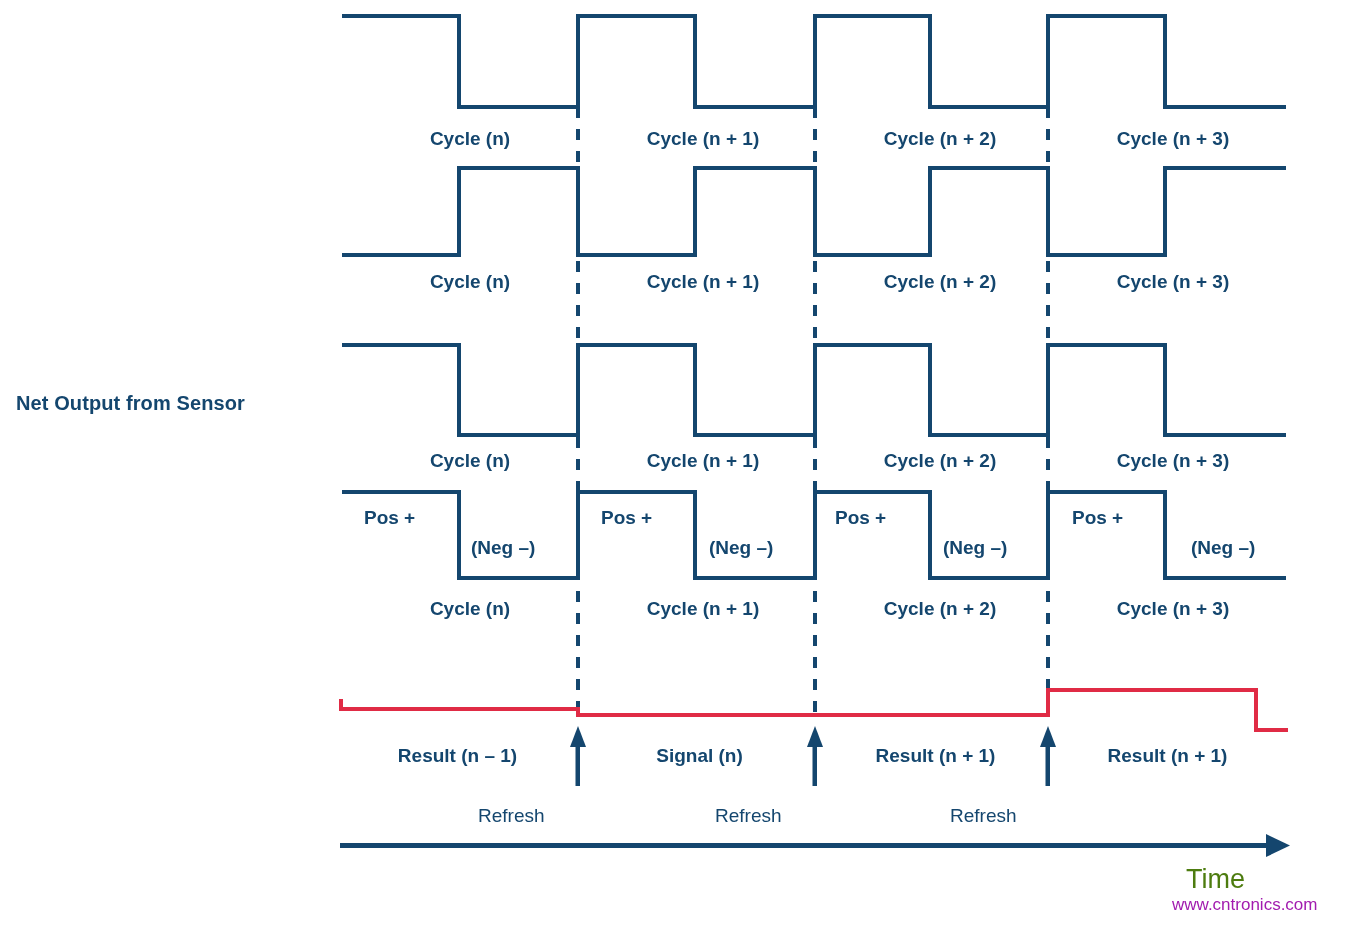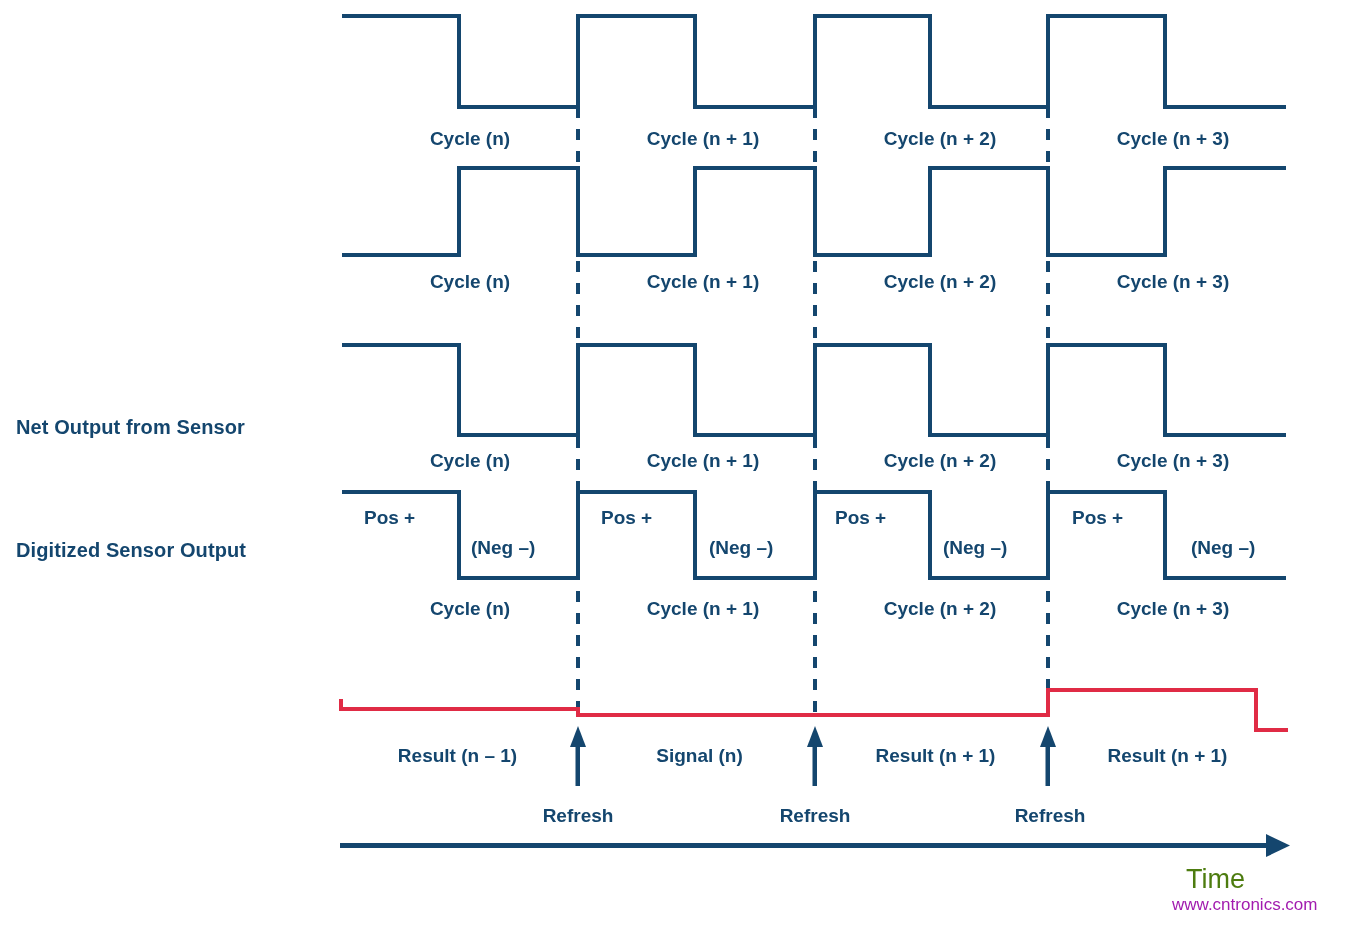--- a/index.html
+++ b/index.html
@@ -51,24 +51,24 @@
     position: absolute;
     color: #14466e;
     font-weight: bold;
     font-size: 19px;
     white-space: nowrap;
     text-align: center;
   }
   .refresh-label {
     position: absolute;
     color: #14466e;
-    font-weight: bold;
+    font-weight: normal;
     font-size: 19px;
     white-space: nowrap;
-    text-align: center;
+    text-align: left;
   }
   .time-label {
     position: absolute;
     color: #4d7c0f;
     font-weight: normal;
     font-size: 27px;
     white-space: nowrap;
   }
   .watermark {
     position: absolute;
@@ -130,23 +130,22 @@
     </g>
 
     <g fill="#14466e" stroke="none">
       <rect x="340" y="843" width="930" height="5"></rect>
       <polygon points="1290,845.5 1266,834 1266,857"></polygon>
     </g>
   </svg>
 
 
 
-  <div class="row-label" style="left:16px; top:392px;margin-top:24px;">Net Output from Sensor</div>
+  <div class="row-label" style="left:16px; top:392px;">Net Output from Sensor</div>
 
-  <div class="row-label" style="left:16px; top:539px;">Digitized Sensor Output</div>
 
 
   <div class="cyc-label" style="left:360px; top:128px; width:220px;">Cycle (n)</div>
   <div class="cyc-label" style="left:588px; top:128px; width:230px;">Cycle (n + 1)</div>
   <div class="cyc-label" style="left:825px; top:128px; width:230px;">Cycle (n + 2)</div>
   <div class="cyc-label" style="left:1058px; top:128px; width:230px;">Cycle (n + 3)</div>
 
   <div class="cyc-label" style="left:360px; top:271px; width:220px;">Cycle (n)</div>
   <div class="cyc-label" style="left:588px; top:271px; width:230px;">Cycle (n + 1)</div>
   <div class="cyc-label" style="left:825px; top:271px; width:230px;">Cycle (n + 2)</div>

